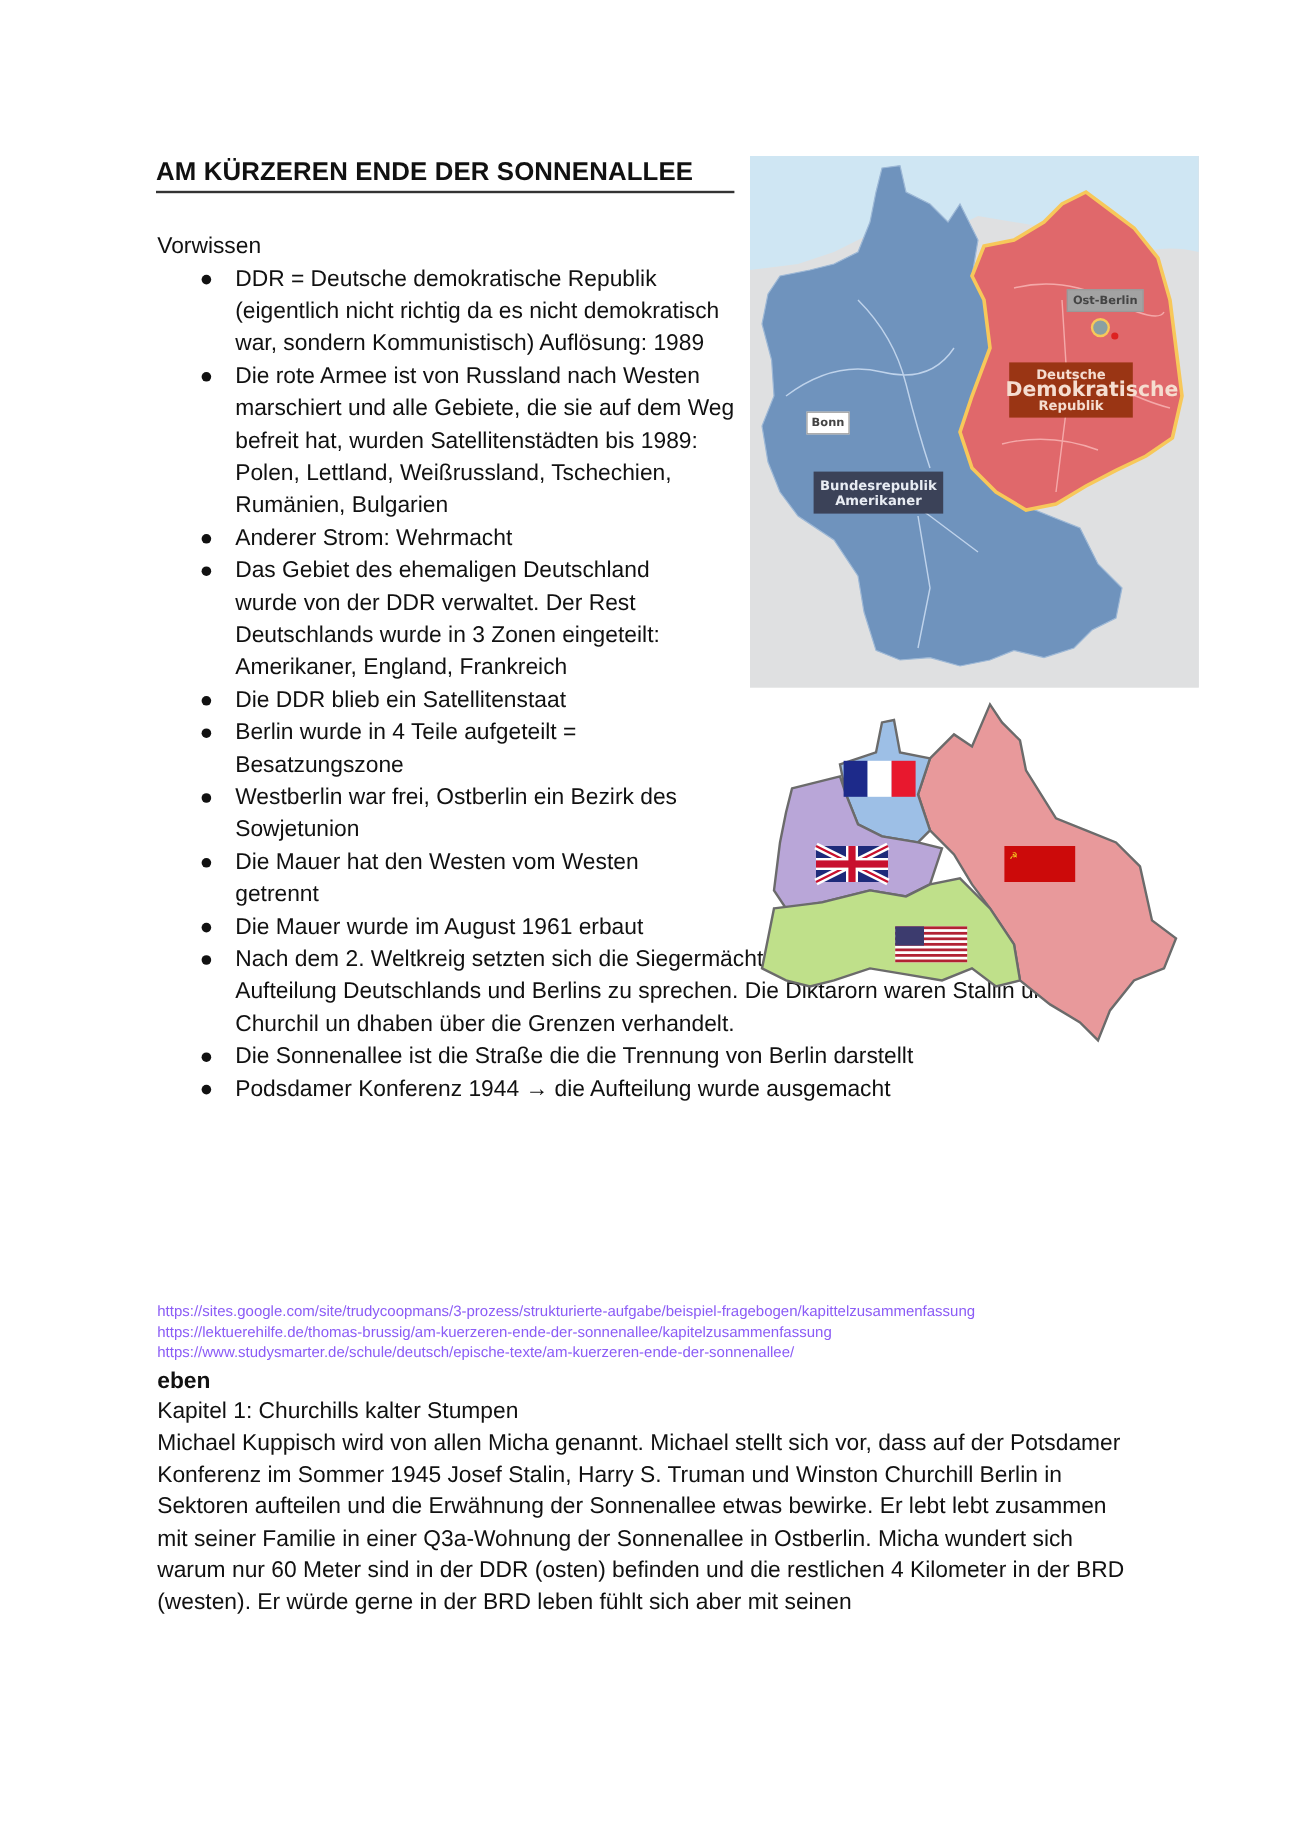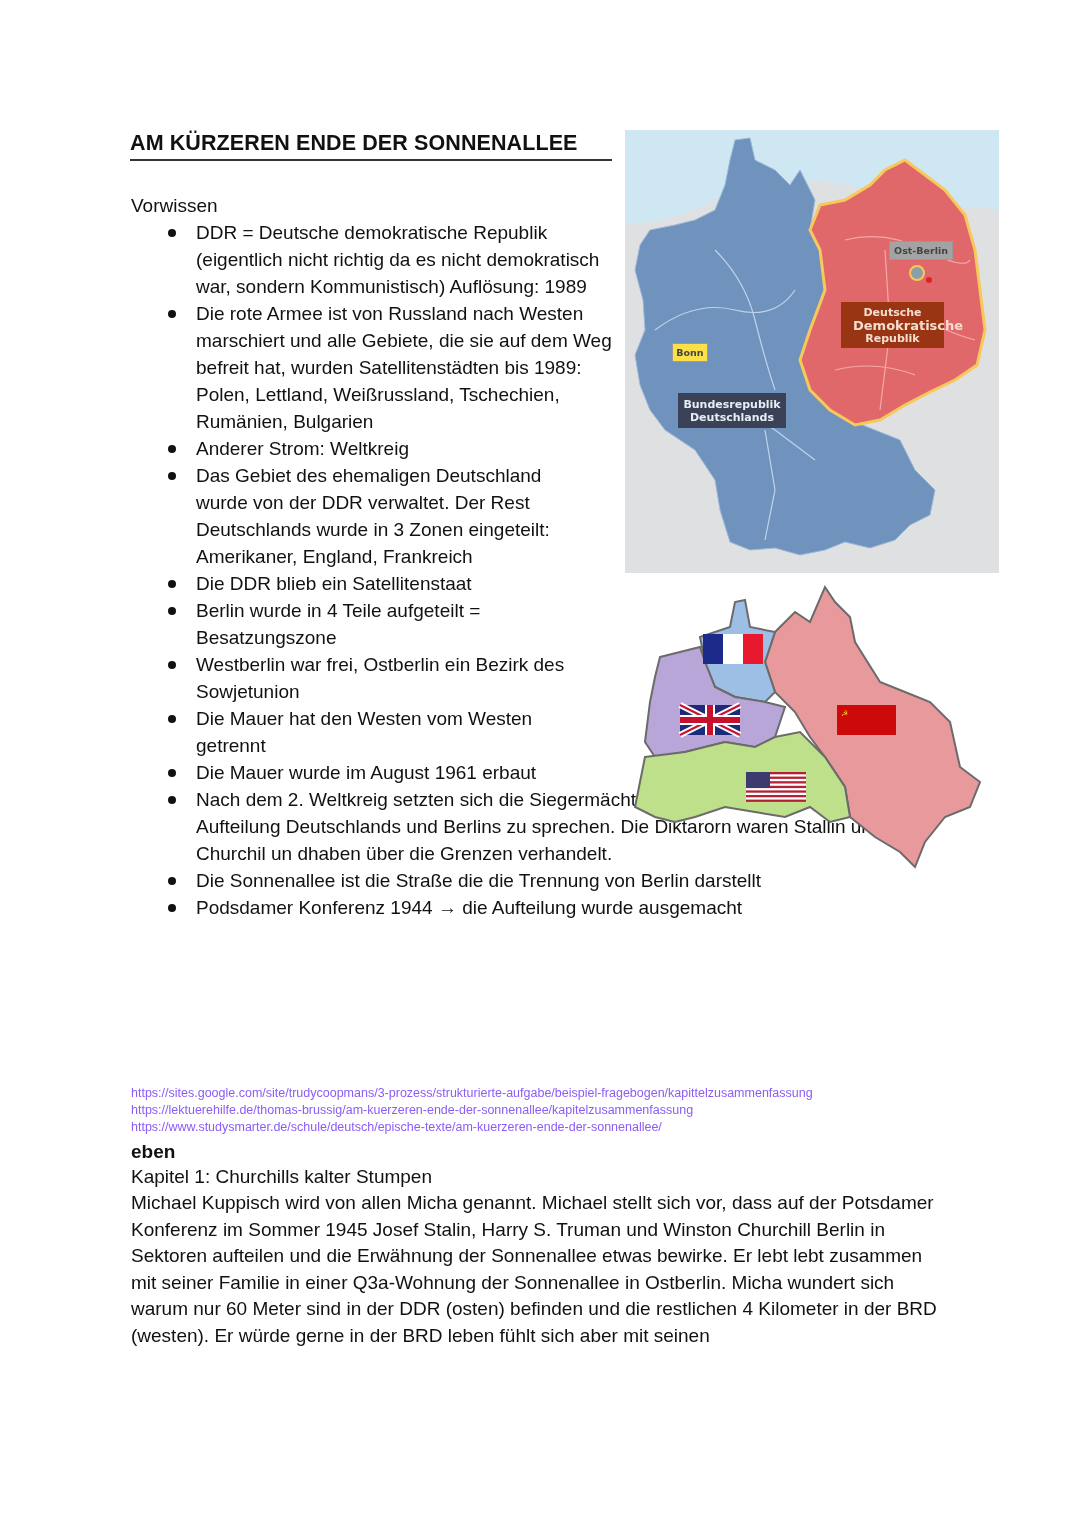--- a/index.html
+++ b/index.html
@@ -65,21 +65,21 @@
 </head>
 <body>
 
 <div class="page-title">AM KÜRZEREN ENDE DER SONNENALLEE</div>
 
 <div class="section-label">Vorwissen</div>
 
 <ul class="bullets">
   <li class="narrow"><span class="dot"></span><span>DDR = Deutsche demokratische Republik (eigentlich nicht richtig da es nicht demokratisch war, sondern Kommunistisch) Auflösung: 1989</span></li>
   <li class="narrow"><span class="dot"></span><span>Die rote Armee ist von Russland nach Westen marschiert und alle Gebiete, die sie auf dem Weg befreit hat, wurden Satellitenstädten bis 1989: Polen, Lettland, Weißrussland, Tschechien, Rumänien, Bulgarien</span></li>
-  <li class="narrow"><span class="dot"></span><span>Anderer Strom: Weltkreig</span></li>
+  <li class="narrow"><span class="dot"></span><span>Anderer Strom: Wehrmacht</span></li>
   <li class="narrow" style="width:385px"><span class="dot"></span><span>Das Gebiet des ehemaligen Deutschland wurde von der DDR verwaltet. Der Rest Deutschlands wurde in 3 Zonen eingeteilt: Amerikaner, England, Frankreich</span></li>
   <li class="narrow"><span class="dot"></span><span>Die DDR blieb ein Satellitenstaat</span></li>
   <li class="narrow" style="width:345px"><span class="dot"></span><span>Berlin wurde in 4 Teile aufgeteilt = Besatzungszone</span></li>
   <li class="narrow"><span class="dot"></span><span>Westberlin war frei, Ostberlin ein Bezirk des Sowjetunion</span></li>
   <li class="narrow" style="width:385px"><span class="dot"></span><span>Die Mauer hat den Westen vom Westen getrennt</span></li>
   <li class="narrow"><span class="dot"></span><span>Die Mauer wurde im August 1961 erbaut</span></li>
   <li class="wide"><span class="dot"></span><span>Nach dem 2. Weltkreig setzten sich die Siegermächte zusammen, um über die Aufteilung Deutschlands und Berlins zu sprechen. Die Diktarorn waren Stallin und Churchil un dhaben über die Grenzen verhandelt.</span></li>
   <li class="wide"><span class="dot"></span><span>Die Sonnenallee ist die Straße die die Trennung von Berlin darstellt</span></li>
   <li class="wide"><span class="dot"></span><span>Podsdamer Konferenz 1944 → die Aufteilung wurde ausgemacht</span></li>
 </ul>
@@ -102,27 +102,27 @@
       <path d="M220 110 Q260 100 300 120 T345 130"></path>
       <path d="M230 180 Q270 175 300 190 T350 210"></path>
       <path d="M260 120 L265 200 L255 280"></path>
       <path d="M210 240 Q250 230 290 245"></path>
     </g>
 
     <circle cx="292" cy="143" r="7" fill="#8aa0a2" stroke="#f7c85a" stroke-width="2"></circle>
     <circle cx="304" cy="150" r="3" fill="#d22"></circle>
   </svg>
   <div class="maplabel" style="left:264px;top:111px;width:62px;padding:2px 0;background:#a3a3a3;color:#444;font-size:9.5px;border:1px solid #999;">Ost-Berlin</div>
-  <div class="maplabel" style="left:47px;top:213px;width:34px;padding:2px 0;background:#fde047;color:#444;font-size:9.5px;border:1px solid #999;">Bonn</div>
+  <div class="maplabel" style="left:47px;top:213px;width:34px;padding:2px 0;background:#ffffff;color:#444;font-size:9.5px;border:1px solid #999;">Bonn</div>
   <div style="position:absolute;left:53px;top:263px;width:108px;height:35px;background:#3b4258;"></div>
   <div class="maplabel" style="left:53px;top:268px;width:108px;color:#e8ecf3;font-size:11px;">Bundesrepublik</div>
-  <div class="maplabel" style="left:53px;top:281px;width:108px;color:#e8ecf3;font-size:11px;">Deutschlands</div>
+  <div class="maplabel" style="left:53px;top:281px;width:108px;color:#e8ecf3;font-size:11px;">Amerikaner</div>
   <div style="position:absolute;left:216px;top:172px;width:103px;height:46px;background:#9a3514;"></div>
   <div class="maplabel" style="left:216px;top:176px;width:103px;color:#f5ddd0;font-size:11px;">Deutsche</div>
-  <div class="maplabel" style="left:228px;top:189px;width:103px;color:#f5ddd0;font-size:13px;">Demokratische</div>
+  <div class="maplabel" style="left:213px;top:189px;width:103px;color:#f5ddd0;font-size:17px;">Demokratische</div>
   <div class="maplabel" style="left:216px;top:202px;width:103px;color:#f5ddd0;font-size:11px;">Republik</div>
 </div>
 
 <div class="map-berlin">
   <svg width="362" height="296" viewBox="0 0 362 296">
 
     <path d="M150 50 L170 30 L185 40 L200 5 L210 20 L225 35 L230 60 L255 100 L280 110 L305 120 L325 140 L335 185 L355 200 L345 225 L320 235 L300 260 L290 285 L275 270 L250 255 L225 235 L220 205 L200 175 L185 155 L170 130 L150 110 L140 80 Z" fill="#e8999b" stroke="#6b6b6b" stroke-width="2"></path>
 
     <path d="M75 55 L105 45 L110 20 L120 18 L125 45 L150 50 L140 80 L150 110 L140 120 L110 115 L90 105 L80 80 Z" fill="#9dbfe6" stroke="#6b6b6b" stroke-width="2"></path>
 

